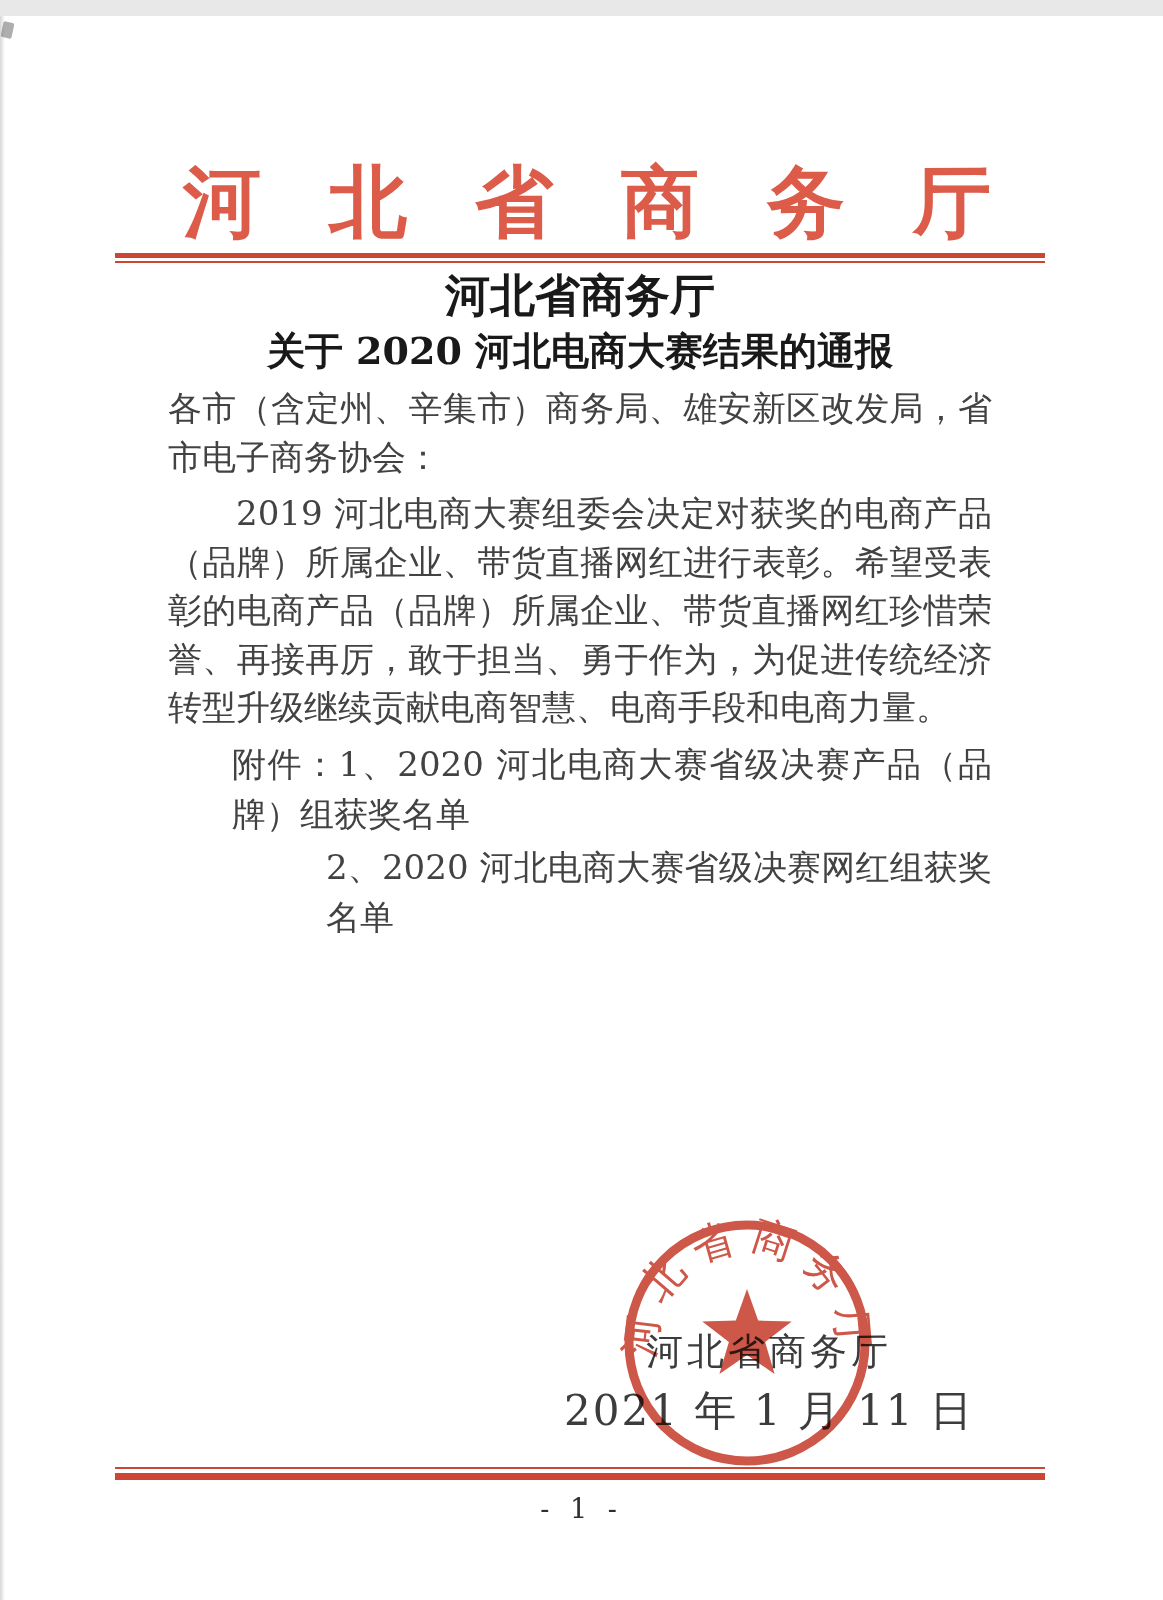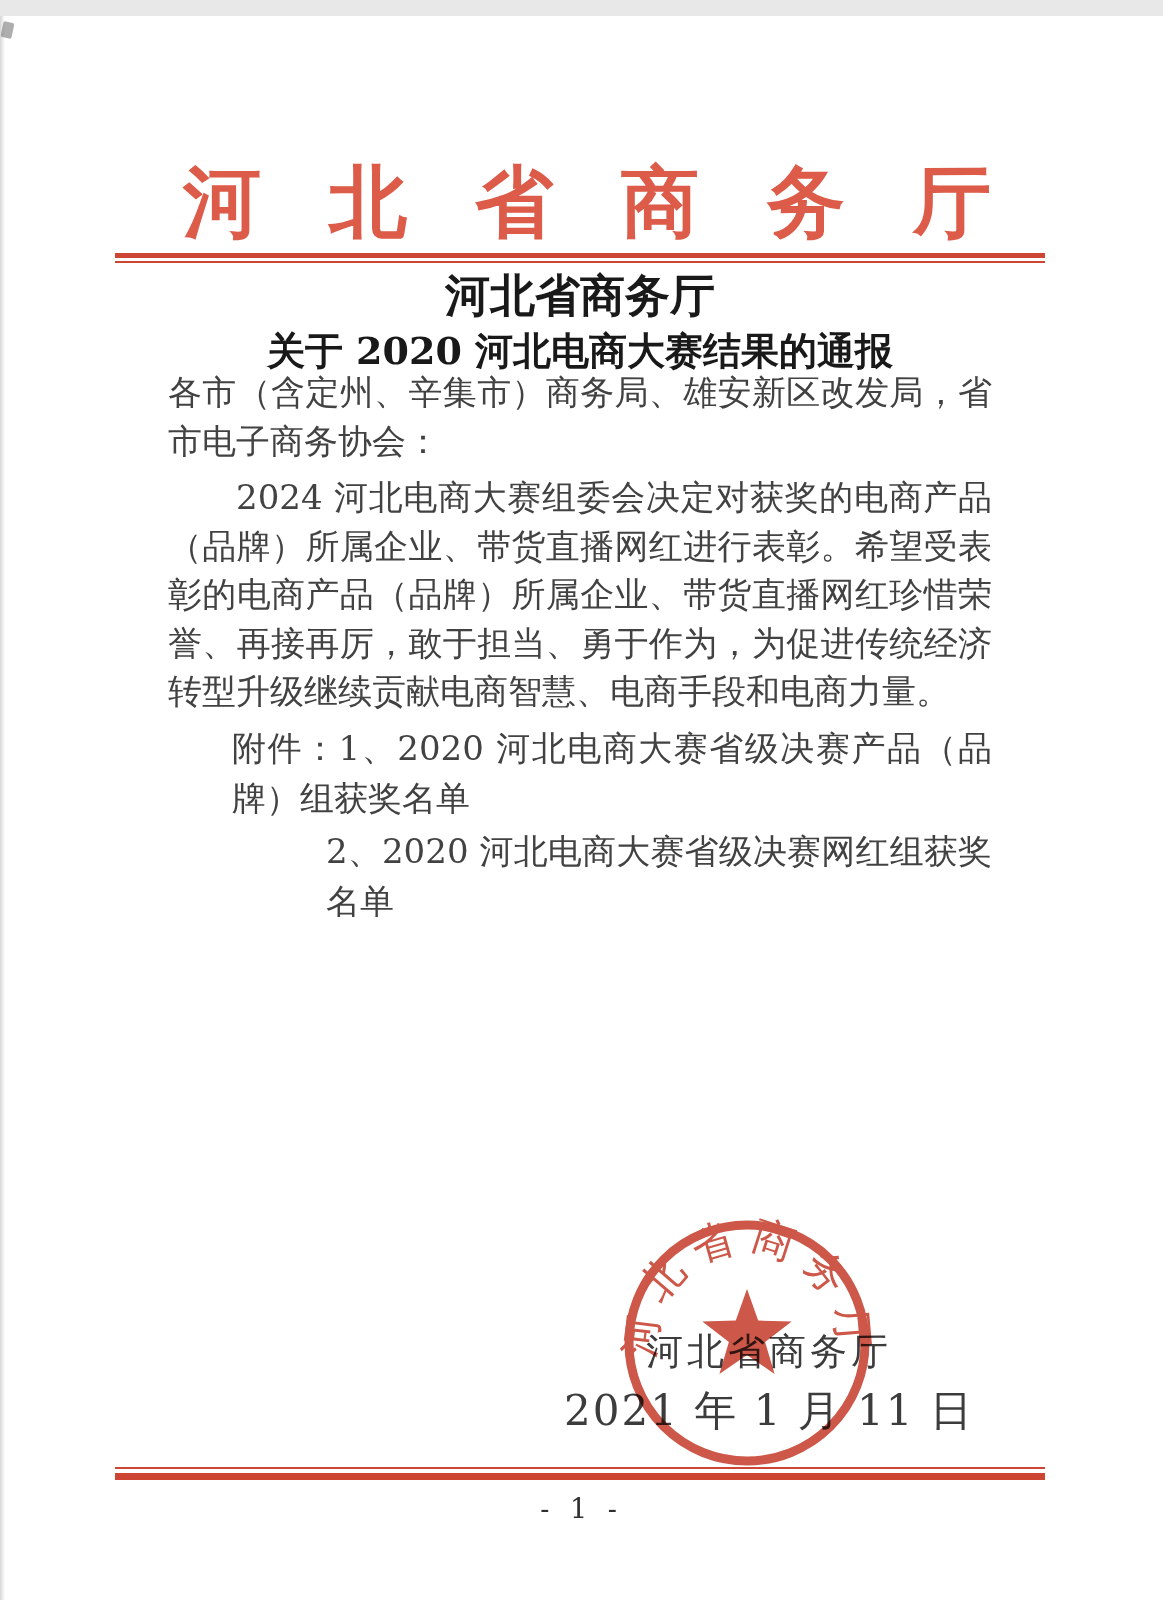--- a/index.html
+++ b/index.html
@@ -28,21 +28,21 @@
   .header-rule{position:absolute;left:115px;top:237px;width:930px;}
   .header-rule .thick{height:5px;background:#cd4634;}
   .header-rule .thin{height:2px;background:#cd4634;margin-top:3px;}
   .doc-title{
     position:absolute;left:115px;top:254px;width:930px;
     text-align:center;color:#191919;font-weight:700;
   }
   .doc-title .t1{font-size:45px;line-height:52px;}
   .doc-title .t2{font-size:38px;line-height:54px;margin-top:2px;white-space:nowrap;}
   .content{
-    position:absolute;left:168px;top:352px;width:824px;
+    position:absolute;left:168px;top:368px;width:824px;
     font-size:34px;line-height:48.5px;color:#424242;
     text-align:justify;
   }
   .content p{margin:0;}
   .content p.indent{text-indent:2em;margin-top:8px;}
   .attachments{margin-top:7px;}
   .attach-line1{padding-left:64px;line-height:50px;margin-top:2px;}
   .attach-line2{padding-left:158px;line-height:50px;margin-top:3px;}
   .signature{
     position:absolute;left:553px;top:1314px;width:432px;
@@ -77,21 +77,21 @@
     <div class="thin"></div>
   </div>
 
   <div class="doc-title">
     <div class="t1">河北省商务厅</div>
     <div class="t2">关于 2020 河北电商大赛结果的通报</div>
   </div>
 
   <div class="content">
     <p>各市（含定州、辛集市）商务局、雄安新区改发局，省市电子商务协会：</p>
-    <p class="indent">2024 河北电商大赛组委会决定对获奖的电商产品（品牌）所属企业、带货直播网红进行表彰。希望受表彰的电商产品（品牌）所属企业、带货直播网红珍惜荣誉、再接再厉，敢于担当、勇于作为，为促进传统经济转型升级继续贡献电商智慧、电商手段和电商力量。</p>
+    <p class="indent">2019 河北电商大赛组委会决定对获奖的电商产品（品牌）所属企业、带货直播网红进行表彰。希望受表彰的电商产品（品牌）所属企业、带货直播网红珍惜荣誉、再接再厉，敢于担当、勇于作为，为促进传统经济转型升级继续贡献电商智慧、电商手段和电商力量。</p>
 
     <div class="attachments">
       <div class="attach-line1">
         <span>附件：</span><span>1、2020 河北电商大赛省级决赛产品（品牌）组获奖名单</span>
       </div>
       <div class="attach-line2">2、2020 河北电商大赛省级决赛网红组获奖名单</div>
     </div>
   </div>
 
   <div class="signature">

